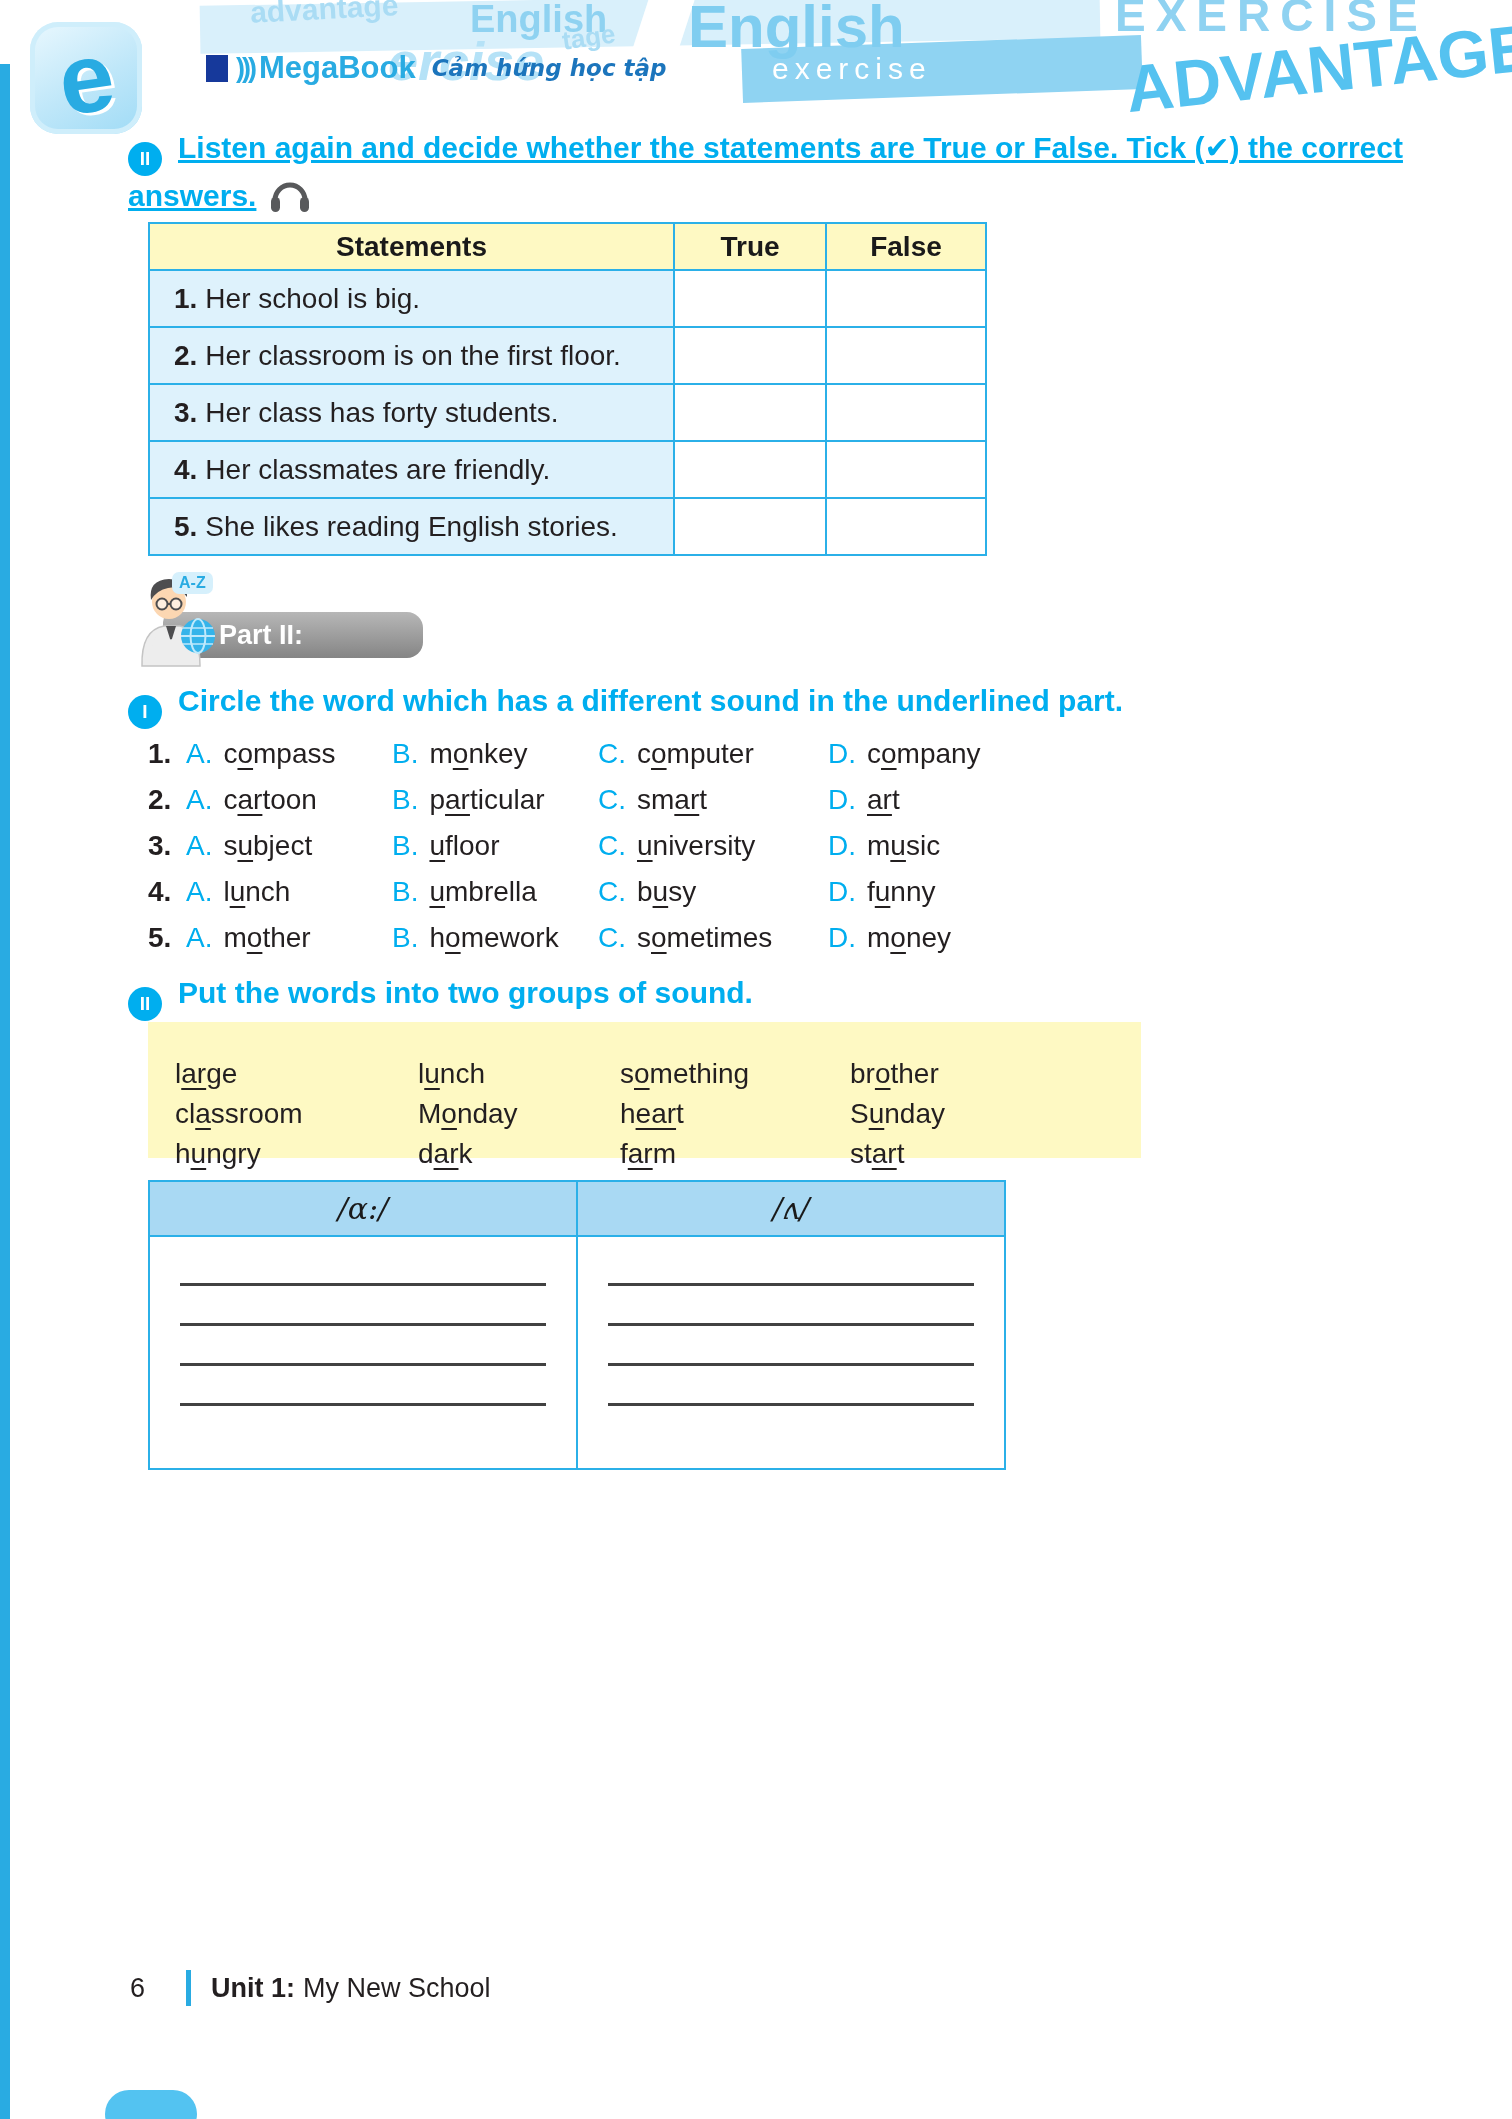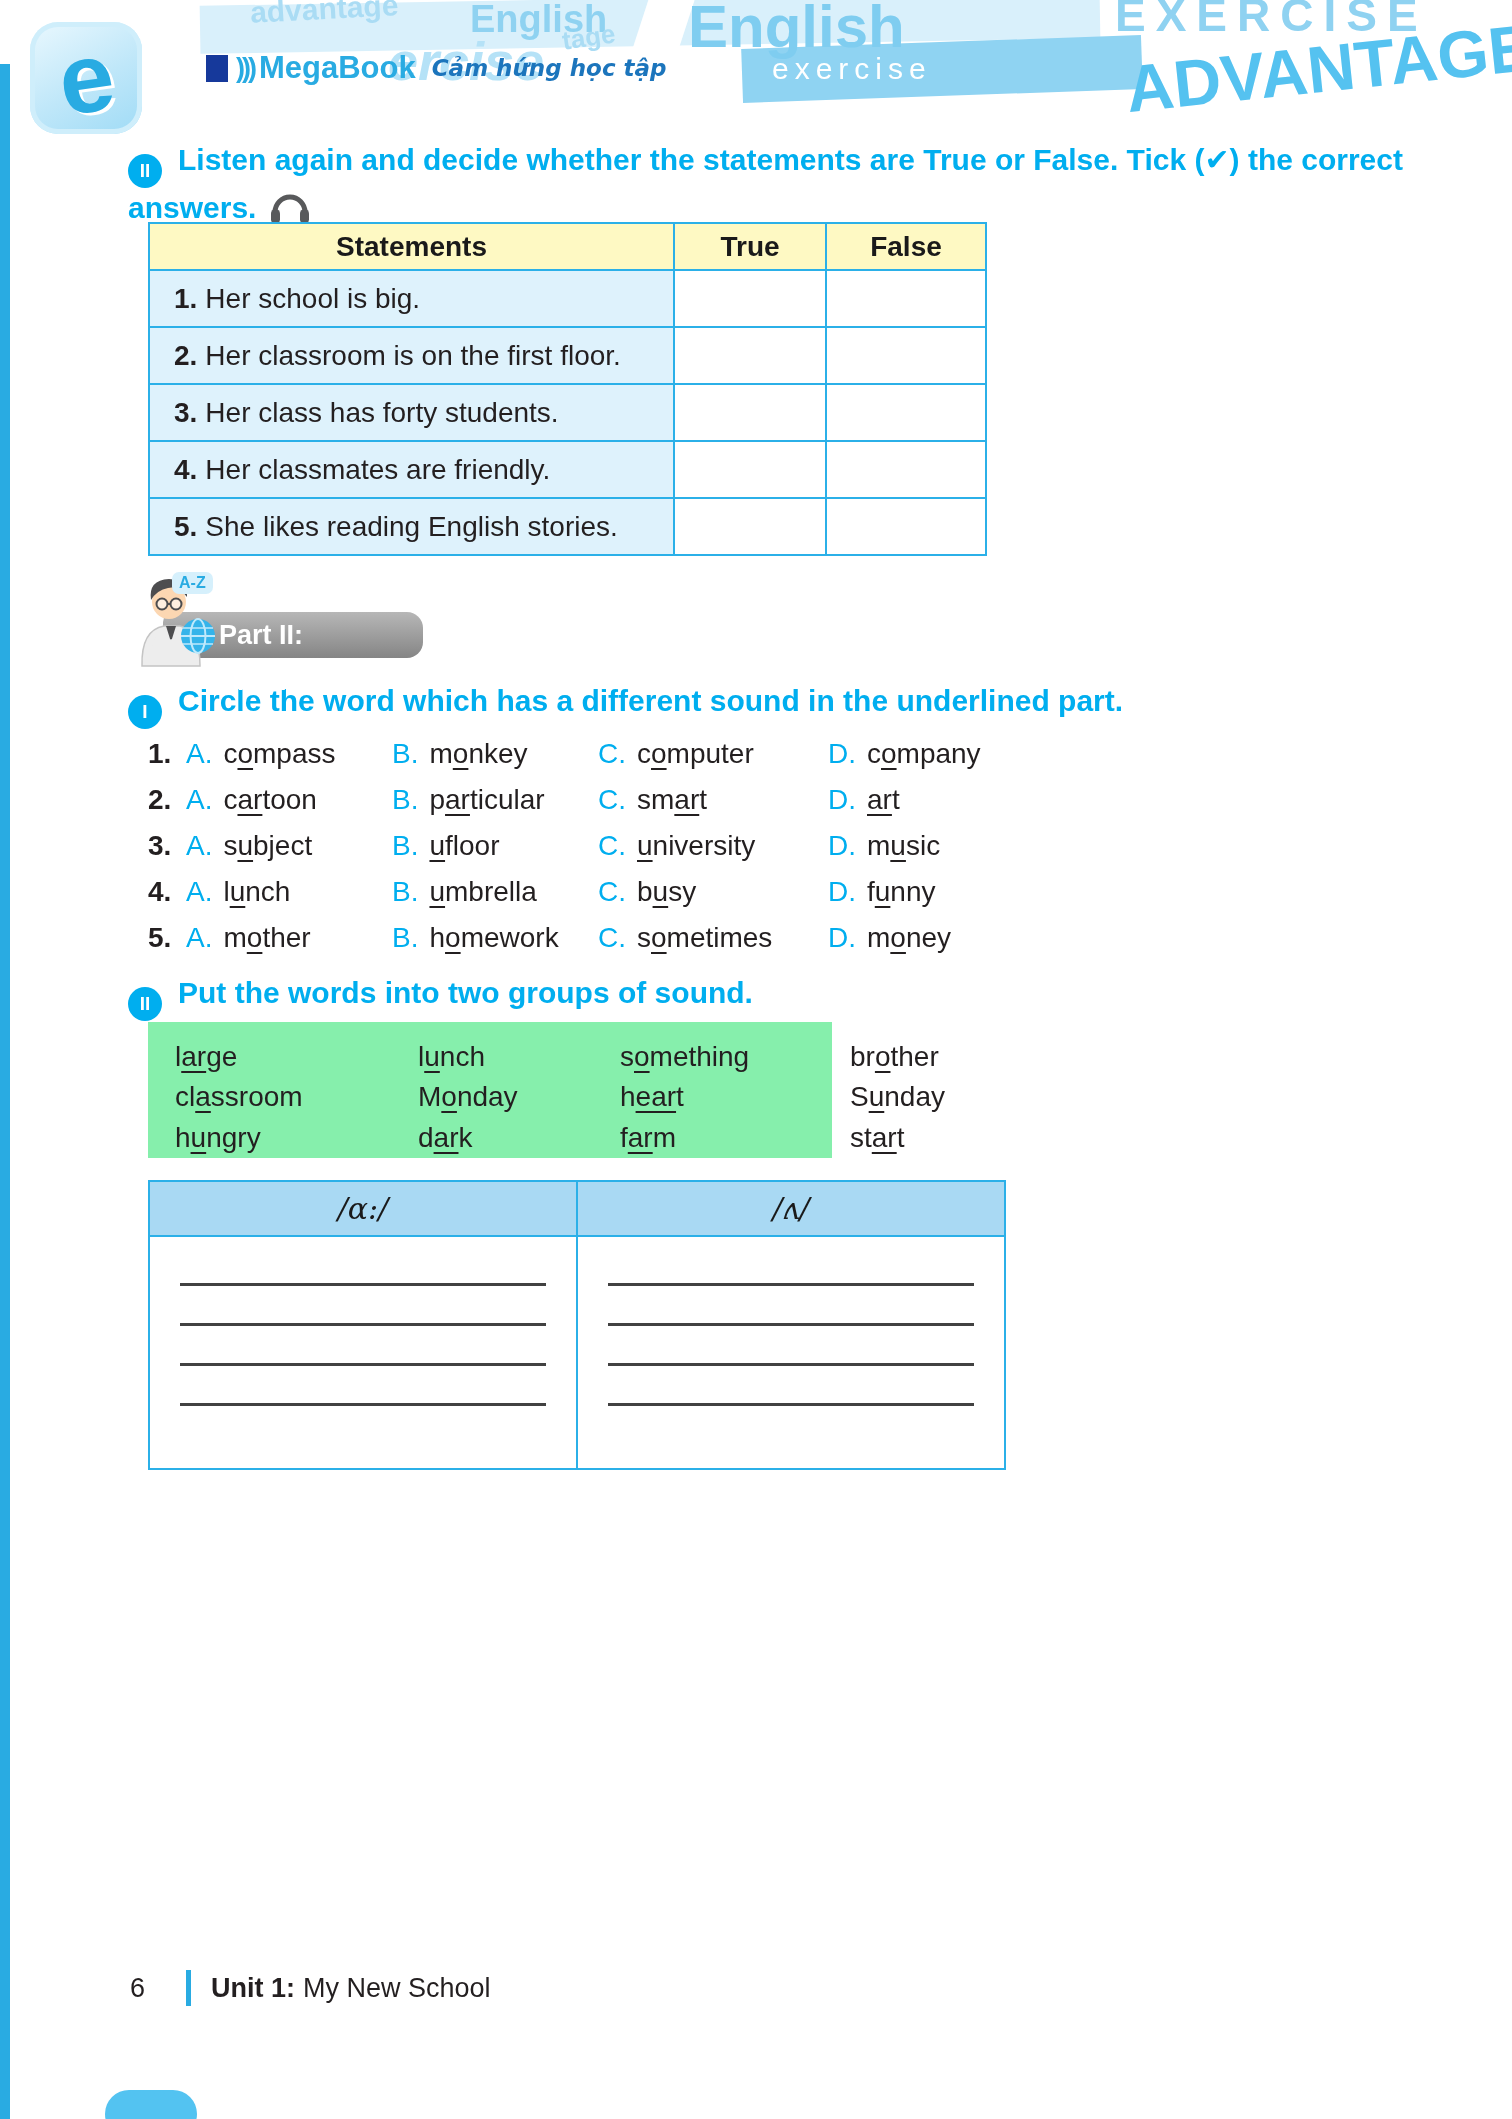--- a/index.html
+++ b/index.html
@@ -37,21 +37,21 @@
   .brand-block { width:22px; height:27px; background:#16399b; margin-right:8px; }
   .chevrons { color:#29abe2; font-weight:bold; font-size:27px; letter-spacing:-3px; margin-right:5px; }
   .brand-name { font-size:31px; font-weight:bold; color:#29abe2; }
   .tagline { font-size:23px; font-style:italic; font-weight:bold; color:#1c75bc; margin-left:16px;
     font-family:"DejaVu Sans",sans-serif; }
 
   
   .sec-head { position:absolute; left:128px; color:#00aeef; font-weight:bold; font-size:30px; line-height:40px; }
   .numcircle { display:inline-flex; width:34px; height:34px; border-radius:50%; background:#00aeef; color:#fff;
     align-items:center; justify-content:center; font-size:19px; font-weight:bold; margin-right:16px; vertical-align:-7px; }
-  .listen-head { top:140px; width:1300px; }
+  .listen-head { top:128px; width:1300px;text-decoration:underline; }
   .circle-head { top:681px; width:1300px; }
   .groups-head { top:973px; width:1300px; }
   .hp { display:inline-block; vertical-align:-8px; margin-left:12px; }
 
   
   table.listen-table { position:absolute; left:148px; top:222px; border-collapse:collapse; }
   table.listen-table th, table.listen-table td { border:2px solid #2bb0e8; font-size:28px; }
   table.listen-table th { background:#fef9c3; height:47px; font-weight:bold; color:#1a1a1a; }
   th.th-stmt { width:525px; }
   th.th-true { width:152px; }
@@ -69,22 +69,22 @@
     color:#29abe2; font-weight:bold; font-size:16px; line-height:22px; z-index:3; }
 
   
   .opts { position:absolute; left:148px; top:731px; width:1010px; display:grid;
     grid-template-columns:38px 206px 206px 230px auto; font-size:28px; line-height:46px; }
   .opts .rnum { font-weight:bold; }
   .letter { color:#00aeef; margin-right:11px; }
   .ul { text-decoration:underline; text-decoration-thickness:2px; text-underline-offset:5px; }
 
   
-  .wordbox { position:absolute; left:148px; top:1022px; width:684px; height:136px; background:#86efac;
-    display:grid; grid-template-columns:243px 202px 230px auto; padding:15px 0 0 27px;
+  .wordbox { position:absolute; left:148px; top:1022px; width:993px; height:136px; background:#fef9c3;
+    display:grid; grid-template-columns:243px 202px 230px auto; padding:32px 0 0 27px;
     font-size:28px; line-height:40px; }
 
   
   table.pho-table { position:absolute; left:148px; top:1180px; border-collapse:collapse; }
   table.pho-table th, table.pho-table td { border:2px solid #2bb0e8; }
   table.pho-table th { width:428px; height:55px; background:#a9d9f3; font-size:30px; font-weight:normal;
     font-family:"DejaVu Serif",serif; font-style:italic; color:#1a1a1a; }
   table.pho-table td { height:233px; vertical-align:top; background:#fff; }
   .lines { display:flex; flex-direction:column; gap:37px; padding-top:46px; }
   .line { width:86%; margin:0 auto; border-bottom:3px solid #414141; height:3px; }

